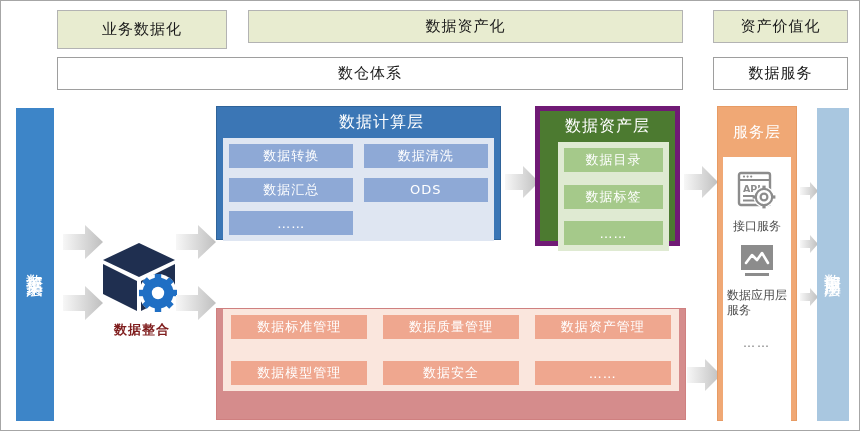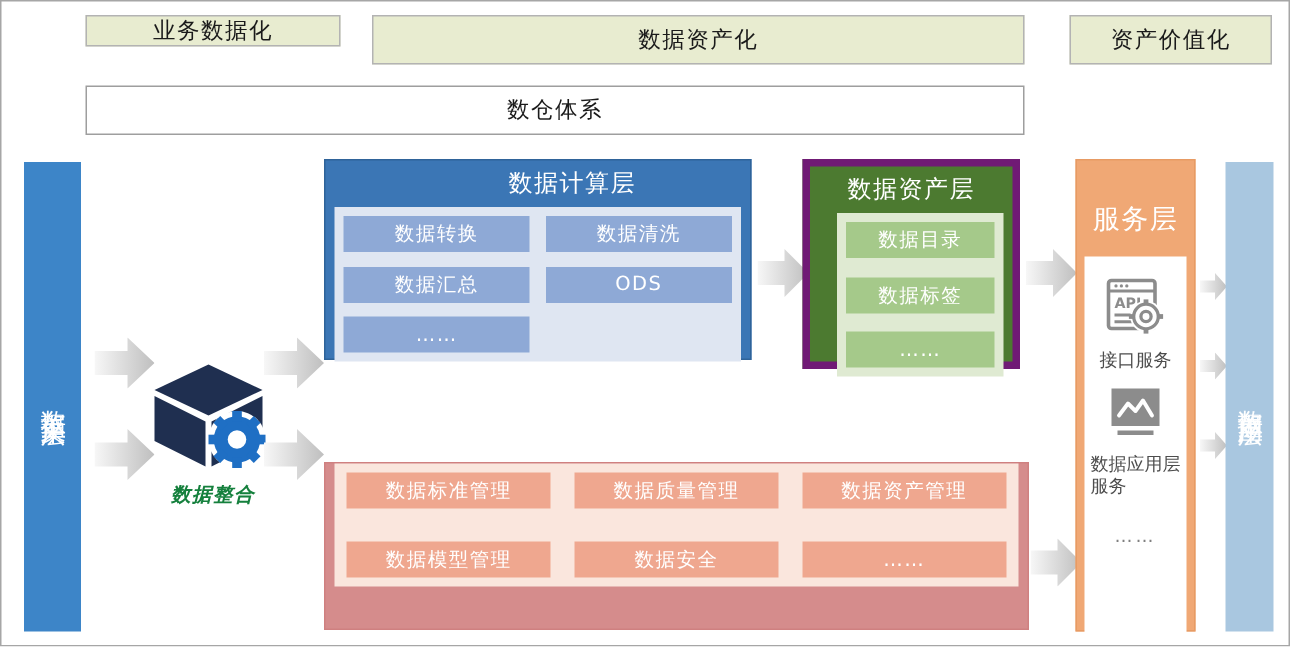--- a/index.html
+++ b/index.html
@@ -126,45 +126,47 @@
     text-align: left;
     line-height: 1.25;
   }
   .svc-dots { color: #808080; font-size: 12px; letter-spacing: 2px; }
 
   
   .arrow { display: block; }
 
   
   .integrate-label {
-    color: #15803d;
+    color: #7f1d1d;
     font-size: 13px;
     font-weight: bold;
     text-align: center;
     letter-spacing: 1px;
-    font-style: italic;
   }
 </style>
 </head>
 <body>
 
 <div id="canvas">
 
-  <div class="abs banner" style="left:56px; top:9px; width:170px; height:21px;">
+  <div class="abs banner" style="left:56px; top:9px; width:170px; height:39px;">
     <span>业务数据化</span>
   </div>
   <div class="abs banner" style="left:247px; top:9px; width:435px; height:33px;">
     <span>数据资产化</span>
   </div>
   <div class="abs banner" style="left:712px; top:9px; width:135px; height:33px;">
     <span>资产价值化</span>
   </div>
 
   <div class="abs whitebox" style="left:56px; top:56px; width:626px; height:33px;">
     <span>数仓体系</span>
+  </div>
+  <div class="abs whitebox" style="left:712px; top:56px; width:135px; height:33px;">
+    <span>数据服务</span>
   </div>
 
   <div class="abs vbar vbar-collect" style="left:15px; top:107px; width:38px; height:313px;">
     <span class="vtext">数据采集层</span>
   </div>
 
   <div class="abs" style="left:62px; top:224px; width:40px; height:34px;">
     <svg class="arrow" width="40" height="34" viewBox="0 0 40 34">
       <defs>
           <linearGradient id="ag1" x1="0" y1="0" x2="1" y2="0">
@@ -263,21 +265,21 @@
     </div>
   </div>
 
   <div class="abs" style="left:686px; top:358px; width:34px; height:32px;">
     <svg class="arrow" width="34" height="32" viewBox="0 0 34 32">
       <path d="M0,8 L18,8 L18,0 L34,16 L18,32 L18,24 L0,24 Z" fill="url(#ag1)"></path>
     </svg>
   </div>
 
   <div class="abs panel p-service" style="left:716px; top:105px; width:80px; height:315px;">
-    <div class="panel-head" style="height:50px; font-size:18px;margin-top:14px;">服务层</div>
+    <div class="panel-head" style="height:50px; font-size:15px;">服务层</div>
     <div class="panel-body" style="margin:0 5px 5px 5px; height:258px; padding-top:12px; gap:4px;">
 
       <div>
         <svg width="42" height="42" viewBox="0 0 42 42">
           <rect x="3" y="4" width="31" height="32" rx="2" fill="none" stroke="#8c8c8c" stroke-width="2.4"></rect>
           <line x1="3" y1="11" x2="34" y2="11" stroke="#8c8c8c" stroke-width="2"></line>
           <circle cx="8" cy="7.6" r="1.1" fill="#8c8c8c"></circle>
           <circle cx="11.6" cy="7.6" r="1.1" fill="#8c8c8c"></circle>
           <circle cx="15.2" cy="7.6" r="1.1" fill="#8c8c8c"></circle>
           <text x="7" y="22.5" font-family="'DejaVu Sans','Liberation Sans',sans-serif" font-size="9.5" font-weight="bold" fill="#8c8c8c">API</text>

